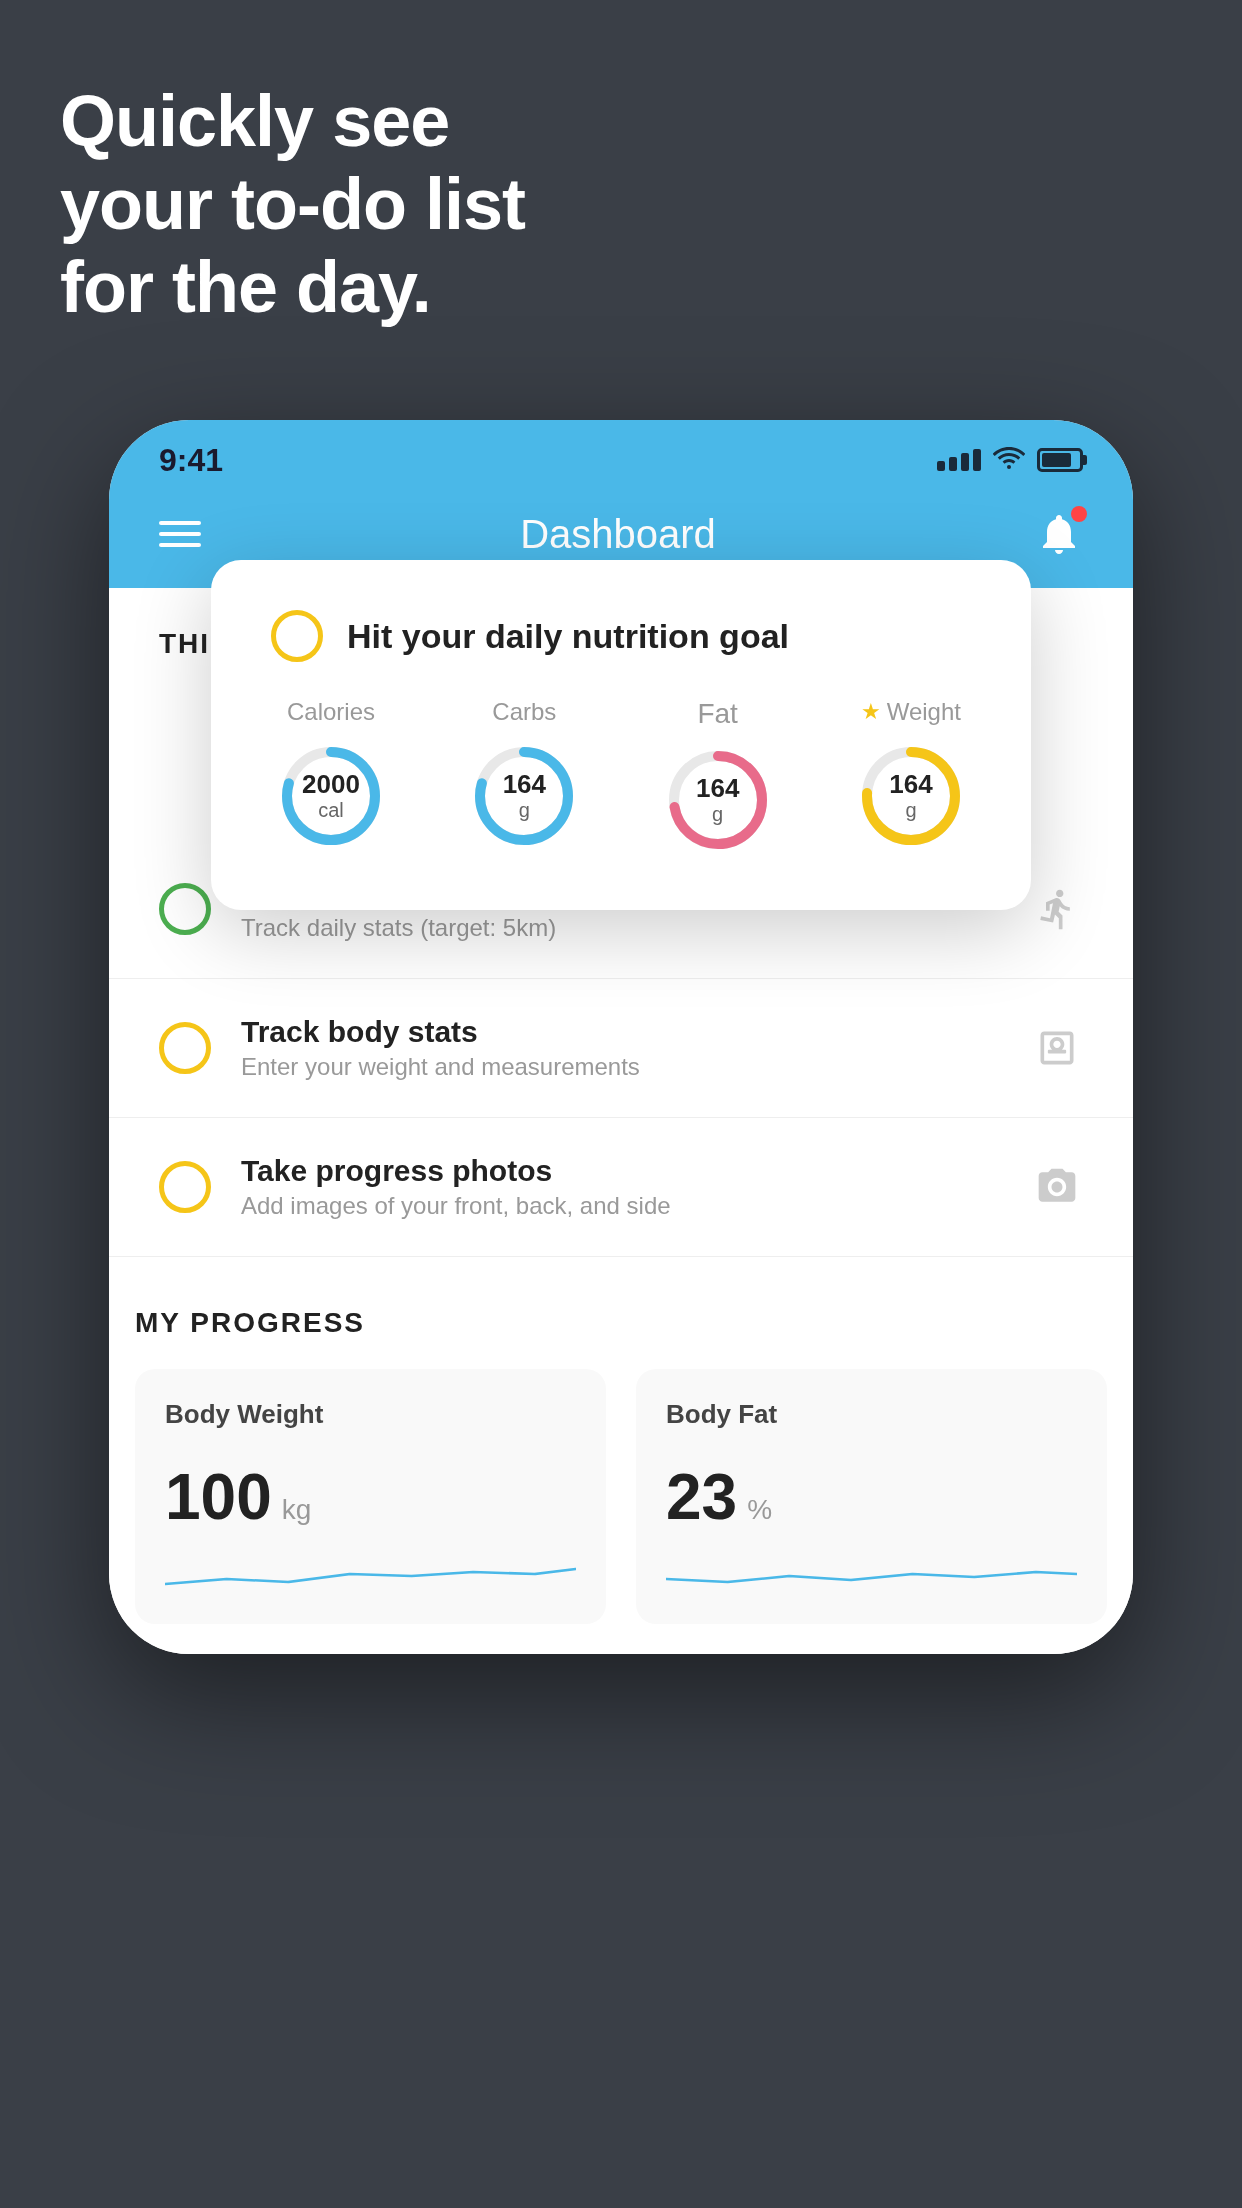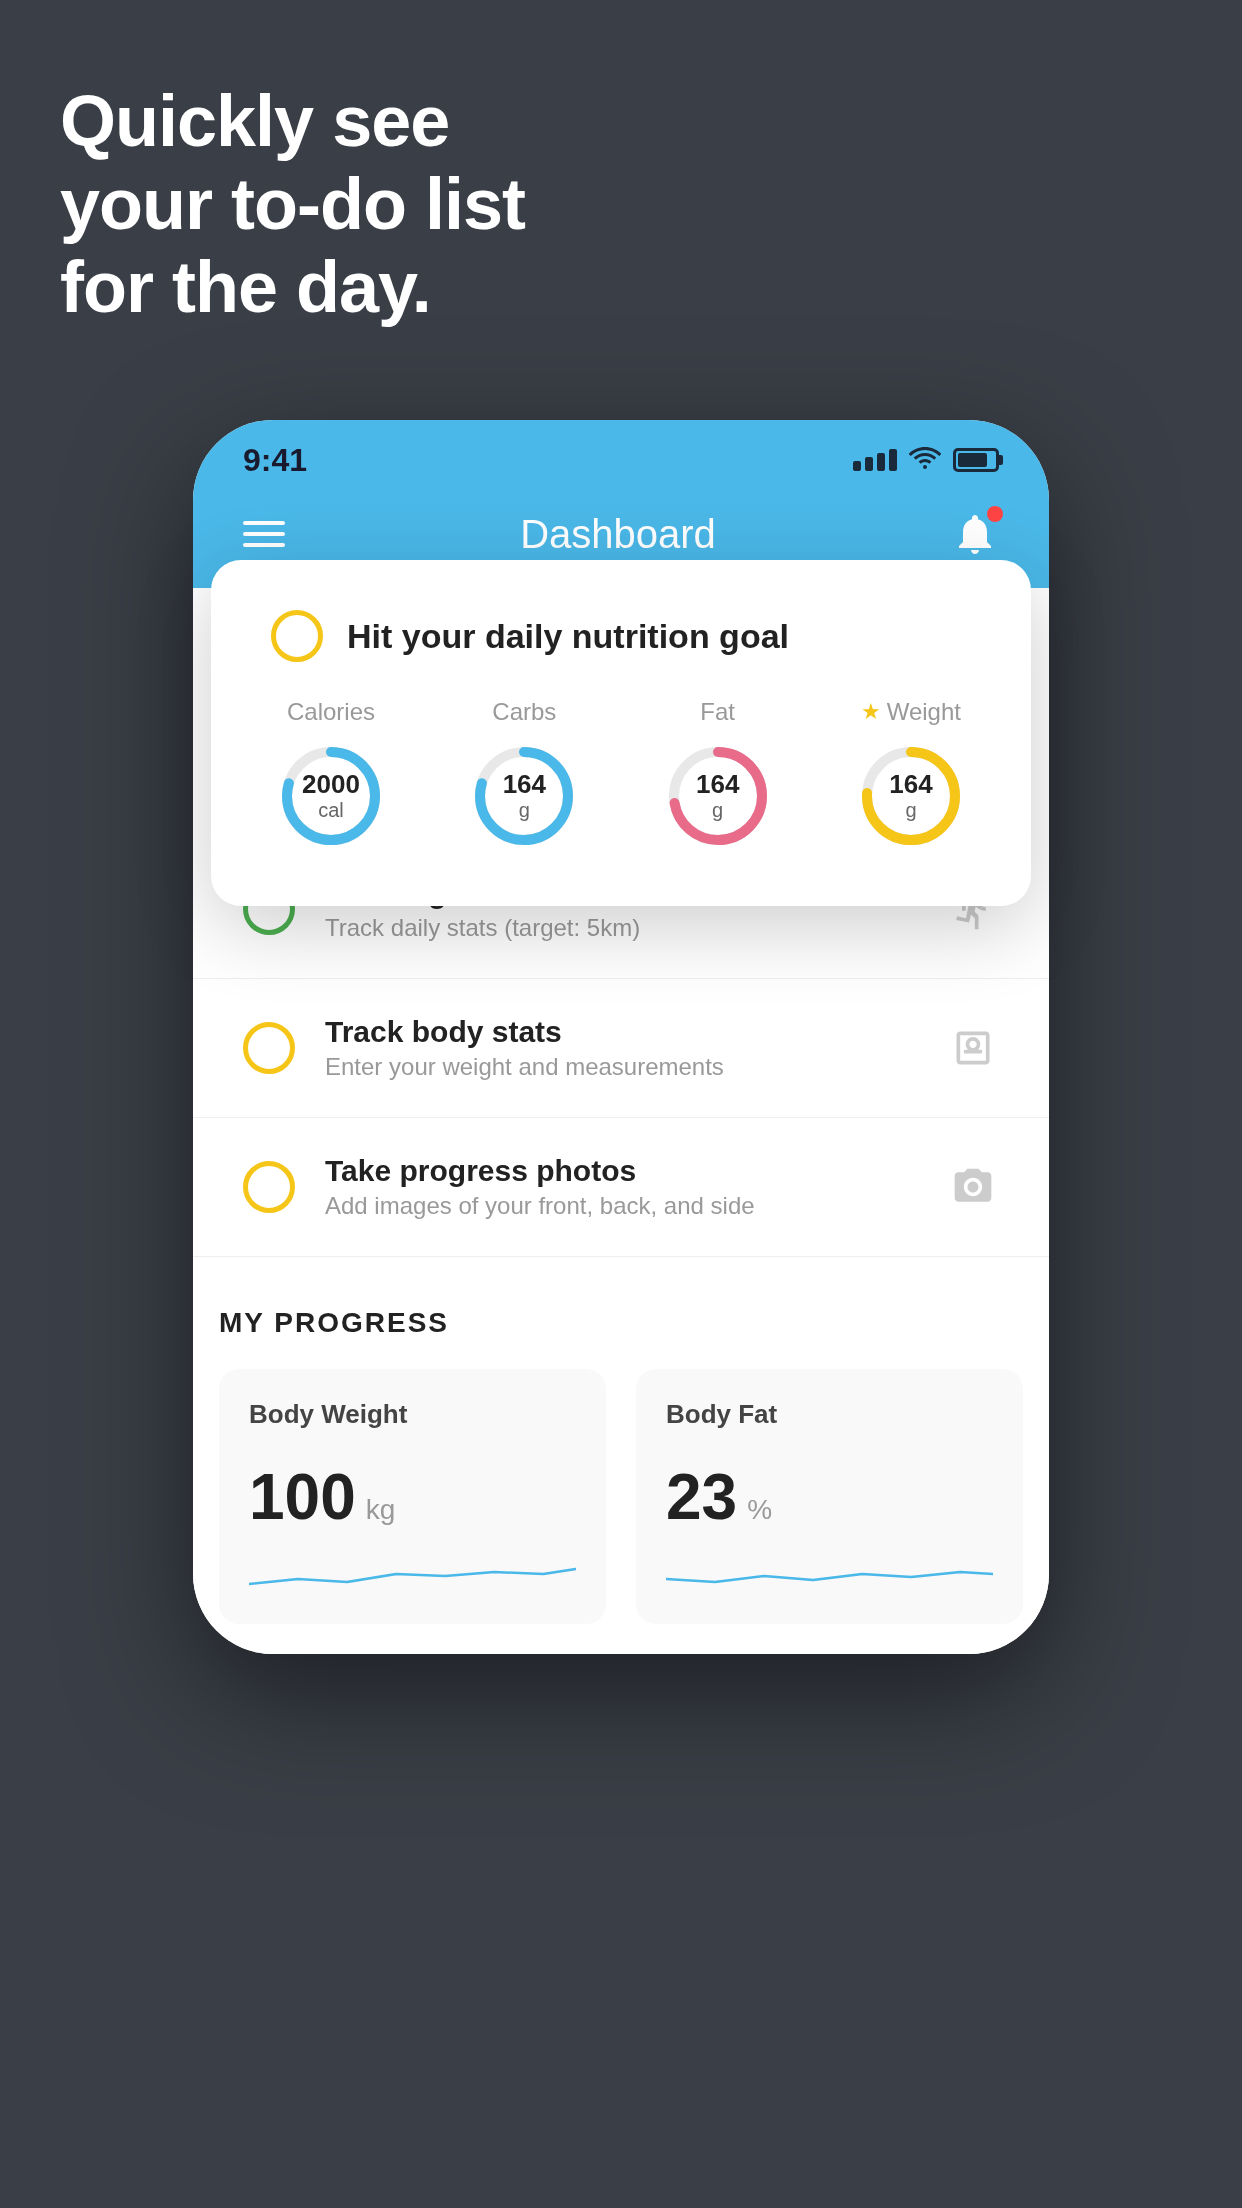--- a/index.html
+++ b/index.html
@@ -23,21 +23,21 @@
       font-weight: 800;
       line-height: 1.15;
       letter-spacing: -1px;
     }
 
     .phone-wrapper {
       position: absolute;
       top: 420px;
       left: 50%;
       transform: translateX(-50%);
-      width: 856px;
+      width: 1024px;
     }
 
     .phone {
       background: #f2f2f2;
       border-radius: 80px;
       overflow: hidden;
       box-shadow: 0 40px 120px rgba(0,0,0,0.5);
       position: relative;
     }
 
@@ -537,21 +537,21 @@
           <circle class="ring-fill-blue" cx="60" cy="60" r="44"></circle>
         </svg>
         <div class="ring-text">
           <span class="ring-value">164</span>
           <span class="ring-unit">g</span>
         </div>
       </div>
     </div>
 
     <div class="nutrition-item">
-      <span style="font-size: 24px; color: #999;">Fat</span>
+      <span style="font-size: 28px; color: #999;">Fat</span>
       <div class="ring-container">
         <svg viewBox="0 0 120 120">
           <circle class="ring-bg" cx="60" cy="60" r="44"></circle>
           <circle class="ring-fill-pink" cx="60" cy="60" r="44"></circle>
         </svg>
         <div class="ring-text">
           <span class="ring-value">164</span>
           <span class="ring-unit">g</span>
         </div>
       </div>

